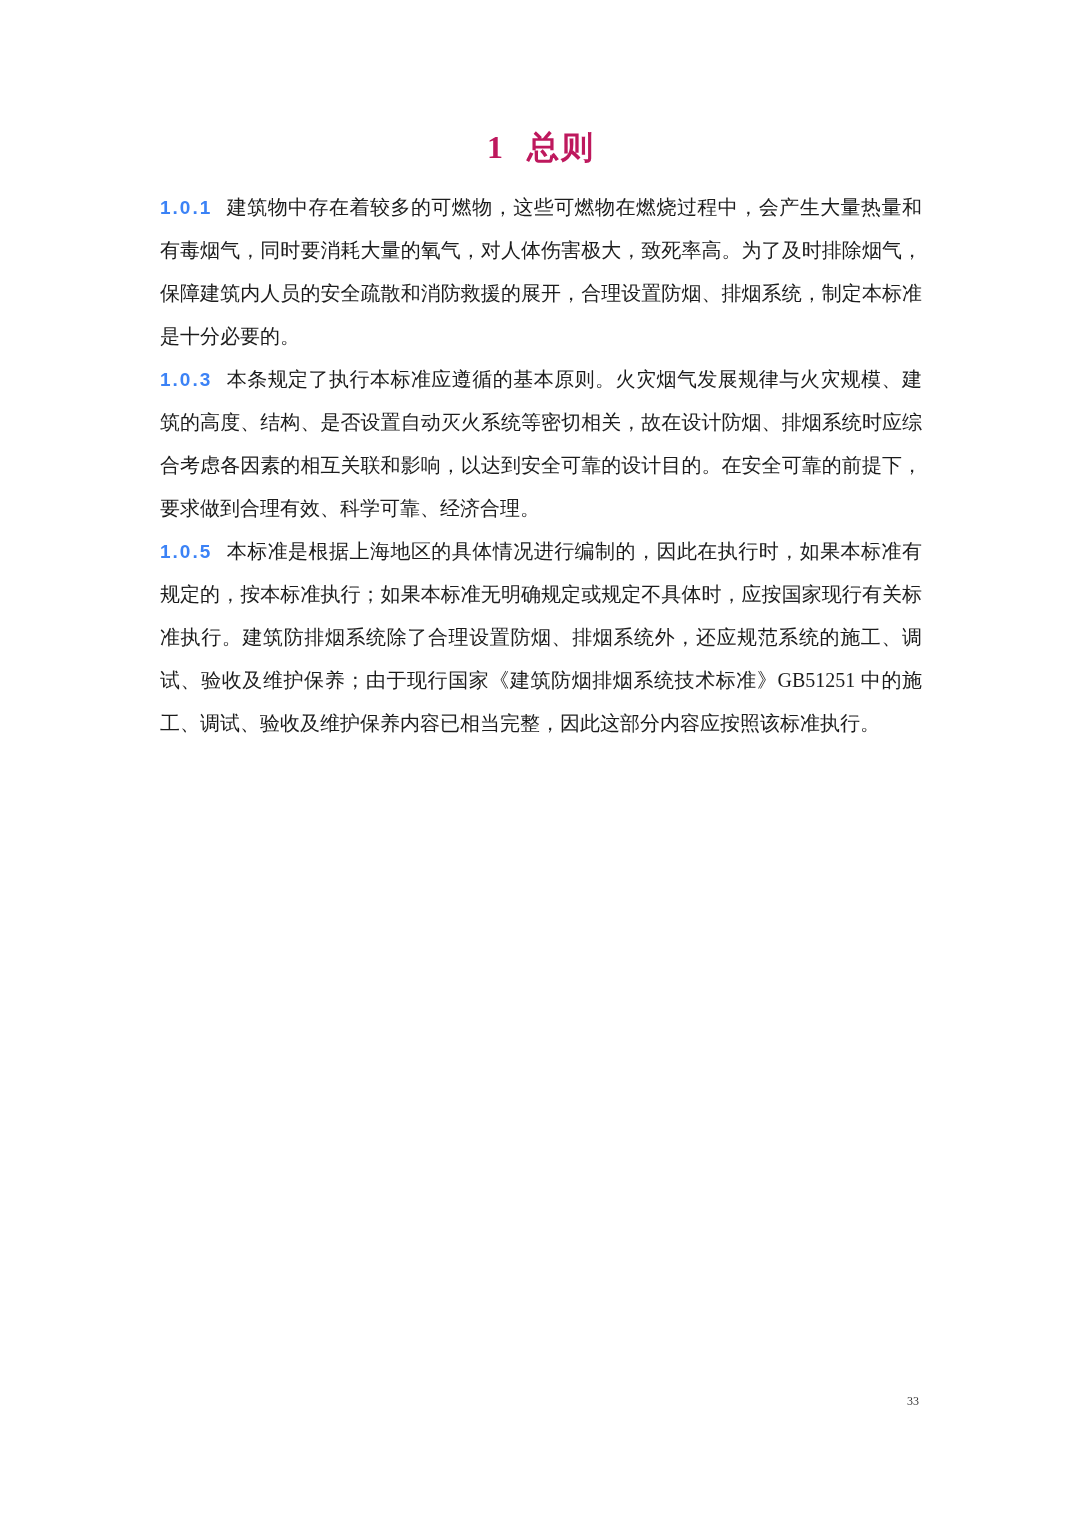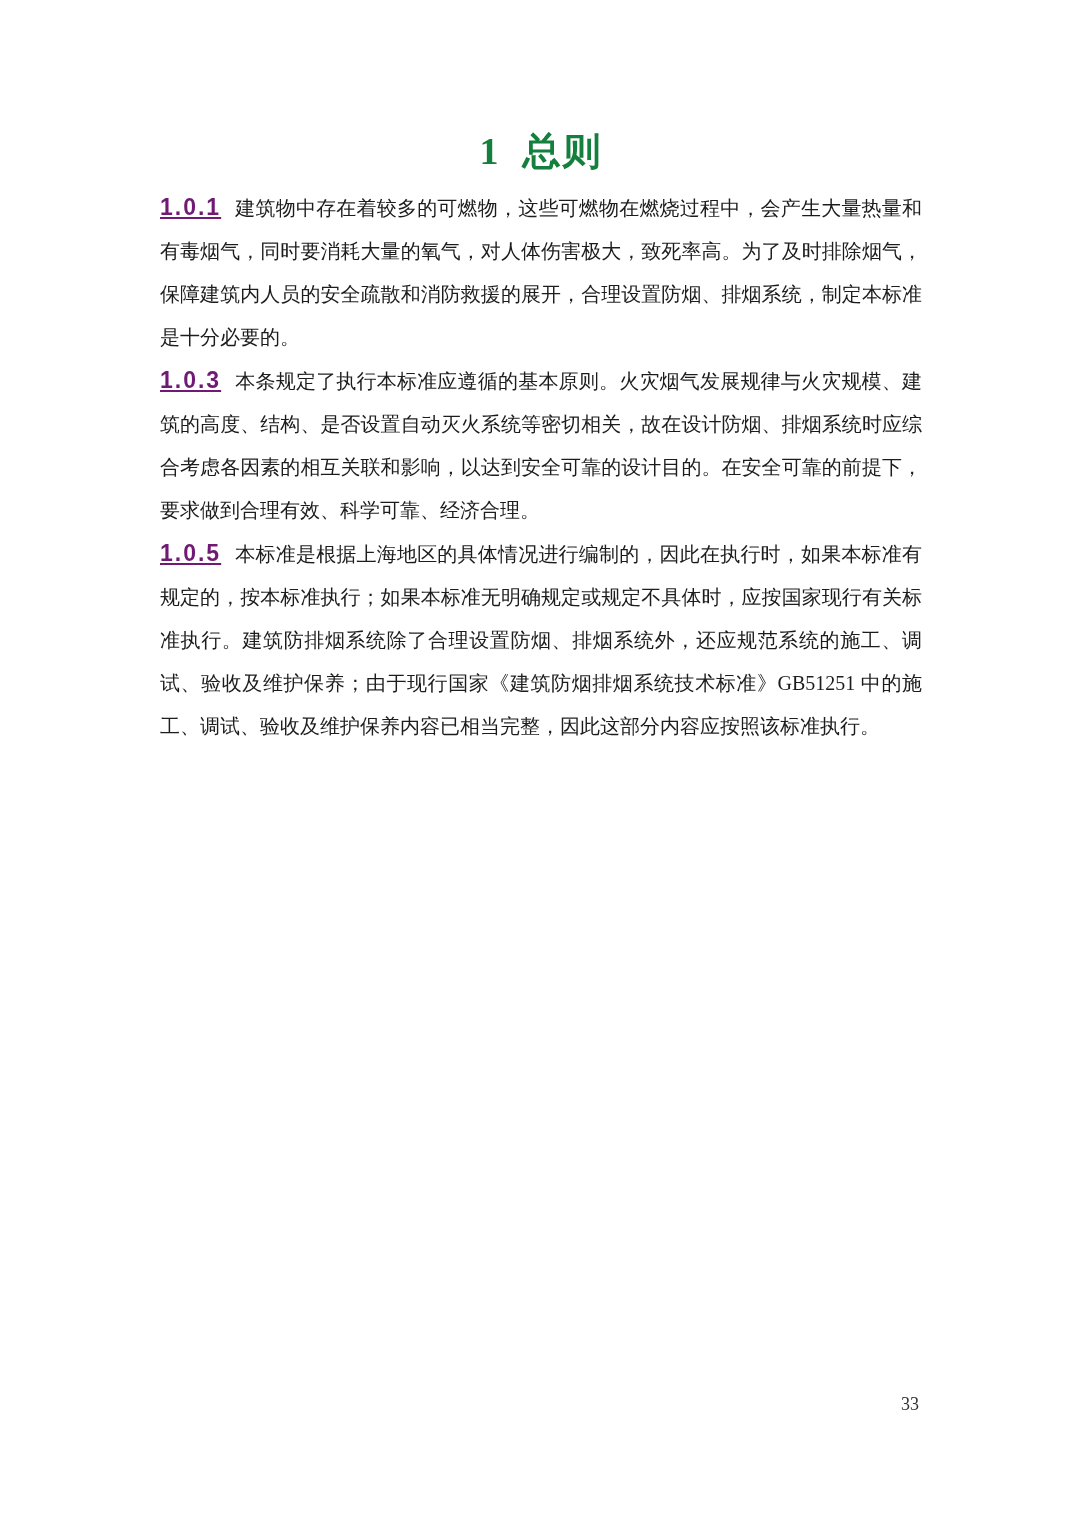--- a/index.html
+++ b/index.html
@@ -22,24 +22,24 @@
     width: 762px;
     top: 0;
   }
   .title {
     margin: 0;
     position: absolute;
     top: 126px;
     left: 0;
     width: 762px;
     text-align: center;
-    font-size: 38px;
+    font-size: 32px;
     font-weight: bold;
     letter-spacing: 2px;
-    color: #15803d;
+    color: #be185d;
   }
   .title-number {
     margin-right: 22px;
   }
   .body-text {
     position: absolute;
     top: 186px;
     left: 0;
     width: 762px;
     font-size: 20px;
@@ -47,32 +47,31 @@
   }
   .clause {
     margin: 0;
     text-align: justify;
     text-justify: inter-ideograph;
     color: #1c1c1c;
   }
   .clause-num {
     font-family: "Liberation Sans", "DejaVu Sans", sans-serif;
     font-weight: bold;
-    font-size: 23px;
+    font-size: 19px;
     letter-spacing: 2px;
     padding-right: 14px;
-    color: #701a75;
+    color: #3b82f6;
     white-space: nowrap;
-    text-decoration: underline;
   }
   .page-number {
     position: absolute;
     top: 1394px;
     right: 161px;
-    font-size: 18px;
+    font-size: 12px;
     color: #333333;
   }
 </style>
 </head>
 <body>
 
 <div class="page">
   <div class="content">
 
     <h1 class="title"><span class="title-number">1</span><span>总则</span></h1>

